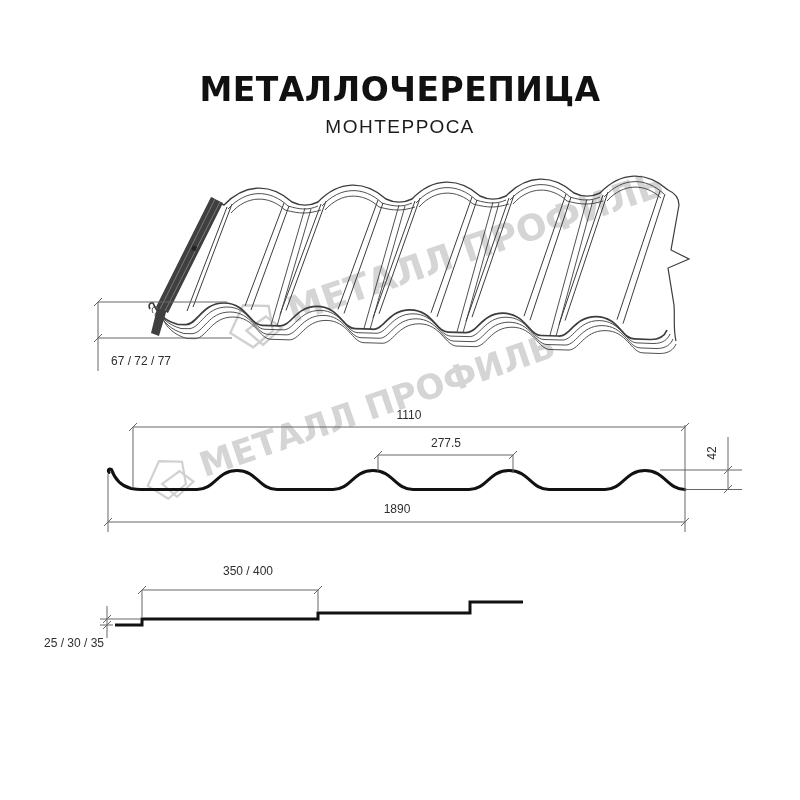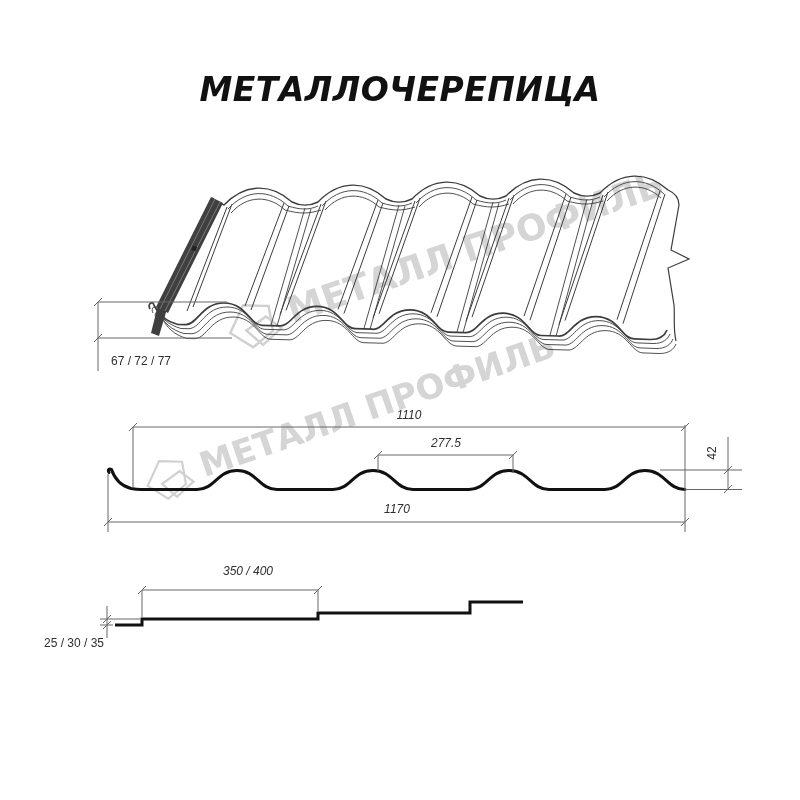--- a/index.html
+++ b/index.html
@@ -1,20 +1,20 @@
 <!DOCTYPE html>
 <html><head>
 <meta charset="utf-8">
 <style>
   html,body{margin:0;padding:0;background:#fff;}
   #stage{position:relative;width:800px;height:800px;background:#ffffff;overflow:hidden;
          font-family:"Liberation Sans",sans-serif;}
   .lbl{position:absolute;color:#2b2b2b;white-space:nowrap;z-index:3;
        font-family:"Liberation Sans",sans-serif;}
-  .center{transform:translateX(-50%);font-style:italic;}
+  .center{transform:translateX(-50%);}
   #title{font-family:"DejaVu Sans",sans-serif;font-weight:700;font-size:33px;color:#111;
          letter-spacing:.5px;}
   #subtitle{font-size:19px;font-weight:400;letter-spacing:1.5px;color:#1c1c1c;}
   .dim{font-size:12px;color:#2e2e2e;}
   .dim-small{font-size:12px;color:#2e2e2e;}
   #dim-42{transform:translate(-50%,-50%) rotate(-90deg);}
   .watermark{position:absolute;display:flex;align-items:center;gap:10px;z-index:1;
              transform-origin:left center;color:#d5d5d5;font-weight:700;
              font-family:"DejaVu Sans",sans-serif;}
   #wm1{left:224px;top:307px;transform:rotate(-19deg);font-size:36px;}
@@ -85,23 +85,24 @@
     <g>
       <path d="M 115,625 H 142 V 619 H 318 V 613 H 470 V 602 H 523" stroke="#111" stroke-width="3" fill="none"></path>
       <g stroke="#666" stroke-width="1" fill="none">
         <path d="M 142,590 H 318 M 138,594 L 146,586 M 314,594 L 322,586 M 142,590 V 617 M 318,590 V 611"></path>
         <path d="M 100,619 H 140 M 100,625 H 113 M 107,606 V 638 M 103,623 L 111,615 M 103,629 L 111,621"></path>
       </g>
     </g>
   </svg>
 
   <div class="lbl center" id="title" style="left:400px;top:70px;">МЕТАЛЛОЧЕРЕПИЦА</div>
+  <div class="lbl center" id="subtitle" style="left:400px;top:116px;">МОНТЕРРОСА</div>
 
   <div class="lbl dim-small" style="left:111px;top:354px;">67 / 72 / 77</div>
 
   <div class="lbl dim center" style="left:409px;top:408px;">1110</div>
   <div class="lbl dim center" style="left:446px;top:436px;">277.5</div>
   <div class="lbl dim" id="dim-42" style="left:712px;top:453px;">42</div>
-  <div class="lbl dim center" style="left:397px;top:502px;">1170</div>
+  <div class="lbl dim center" style="left:397px;top:502px;">1890</div>
 
   <div class="lbl dim center" style="left:218px;top:564px;margin-left:30px;">350 / 400</div>
   <div class="lbl dim-small" style="left:44px;top:636px;">25 / 30 / 35</div>
 </div>
 
 </body></html>

